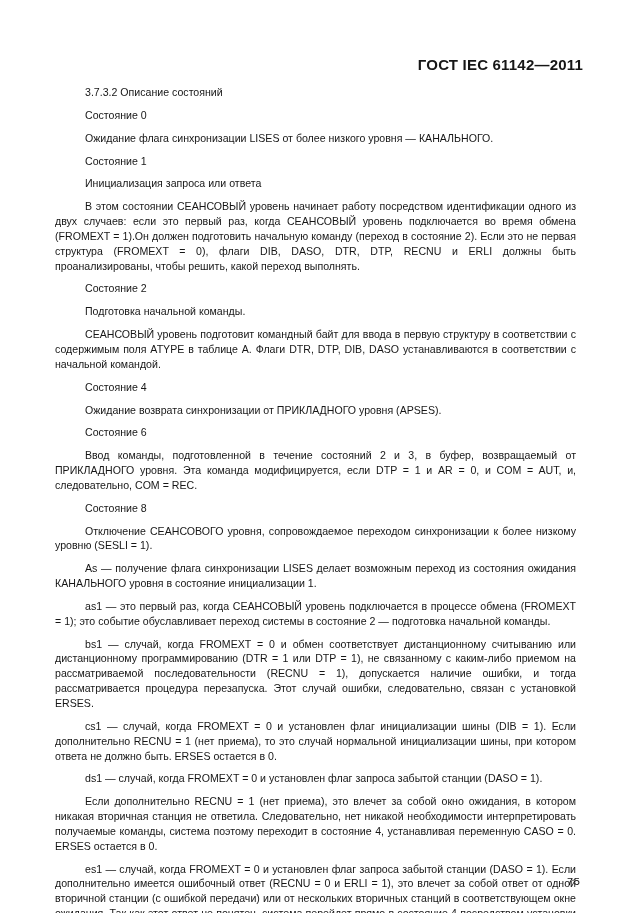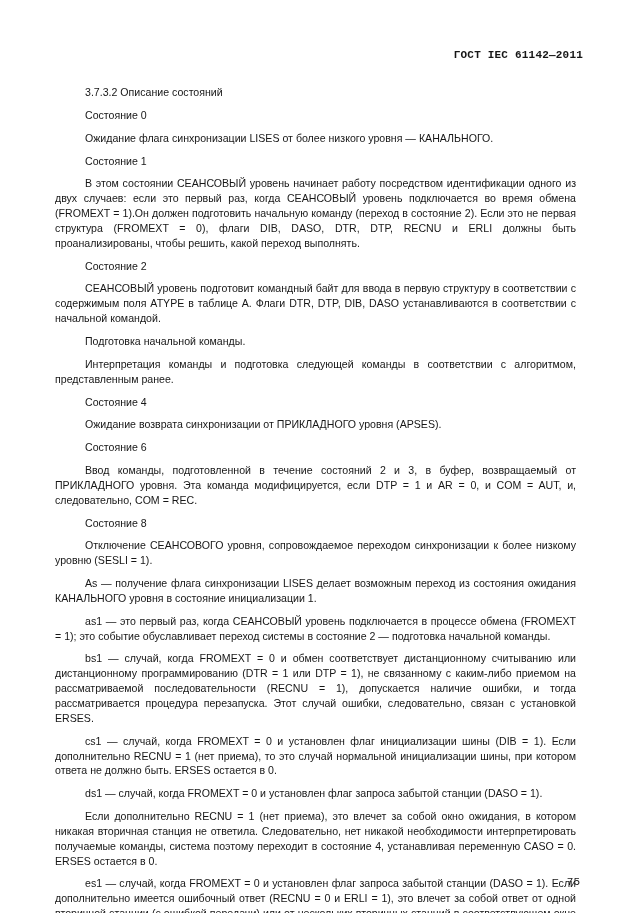--- a/index.html
+++ b/index.html
@@ -11,27 +11,26 @@
     position: relative;
     width: 630px;
     height: 913px;
     background: #ffffff;
     font-family: "Liberation Sans", sans-serif;
     color: #161616;
     overflow: hidden;
   }
   .doc-header {
     position: absolute;
-    top: 49px;
+    top: 56px;
     right: 47px;
-    font-size: 11px;
+    font-size: 15px;
     font-weight: bold;
     letter-spacing: 0.2px;
     white-space: nowrap;
-    font-family: Liberation Mono, monospace;
   }
   .content {
     position: absolute;
     top: 77px;
     left: 47px;
     width: 537px;
     font-size: 10.6px;
     line-height: 14.85px;
     text-align: justify;
   }
@@ -53,25 +52,25 @@
 
 <div class="page">
 
   <div class="doc-header">ГОСТ IEC 61142—2011</div>
 
   <div class="content">
     <p>3.7.3.2 Описание состояний</p>
     <p>Состояние 0</p>
     <p>Ожидание флага синхронизации LISES от более низкого уровня — КАНАЛЬНОГО.</p>
     <p>Состояние 1</p>
+    <p>Инициализация запроса или ответа</p>
     <p>В этом состоянии СЕАНСОВЫЙ уровень начинает работу посредством идентификации одного из двух случаев: если это первый раз, когда СЕАНСОВЫЙ уровень подключается во время обмена (FROMEXT = 1).Он должен подготовить начальную команду (переход в состояние 2). Если это не первая структура (FROMEXT = 0), флаги DIB, DASO, DTR, DTP, RECNU и ERLI должны быть проанализированы, чтобы решить, какой переход выполнять.</p>
     <p>Состояние 2</p>
+    <p>Подготовка начальной команды.</p>
     <p>СЕАНСОВЫЙ уровень подготовит командный байт для ввода в первую структуру в соответствии с содержимым поля ATYPE в таблице A. Флаги DTR, DTP, DIB, DASO устанавливаются в соответствии с начальной командой.</p>
-    <p>Подготовка начальной команды.</p>
-    <p>Интерпретация команды и подготовка следующей команды в соответствии с алгоритмом, представленным ранее.</p>
     <p>Состояние 4</p>
     <p>Ожидание возврата синхронизации от ПРИКЛАДНОГО уровня (APSES).</p>
     <p>Состояние 6</p>
     <p>Ввод команды, подготовленной в течение состояний 2 и 3, в буфер, возвращаемый от ПРИКЛАДНОГО уровня. Эта команда модифицируется, если DTP = 1 и AR = 0, и COM = AUT, и, следовательно, COM = REC.</p>
     <p>Состояние 8</p>
     <p>Отключение СЕАНСОВОГО уровня, сопровождаемое переходом синхронизации к более низкому уровню (SESLI = 1).</p>
     <p>As — получение флага синхронизации LISES делает возможным переход из состояния ожидания КАНАЛЬНОГО уровня в состояние инициализации 1.</p>
     <p>as1 — это первый раз, когда СЕАНСОВЫЙ уровень подключается в процессе обмена (FROMEXT = 1); это событие обуславливает переход системы в состояние 2 — подготовка начальной команды.</p>
     <p>bs1 — случай, когда FROMEXT = 0 и обмен соответствует дистанционному считыванию или дистанционному программированию (DTR = 1 или DTP = 1), не связанному с каким-либо приемом на рассматриваемой последовательности (RECNU = 1), допускается наличие ошибки, и тогда рассматривается процедура перезапуска. Этот случай ошибки, следовательно, связан с установкой ERSES.</p>
     <p>cs1 — случай, когда FROMEXT = 0 и установлен флаг инициализации шины (DIB = 1). Если дополнительно RECNU = 1 (нет приема), то это случай нормальной инициализации шины, при котором ответа не должно быть. ERSES остается в 0.</p>

